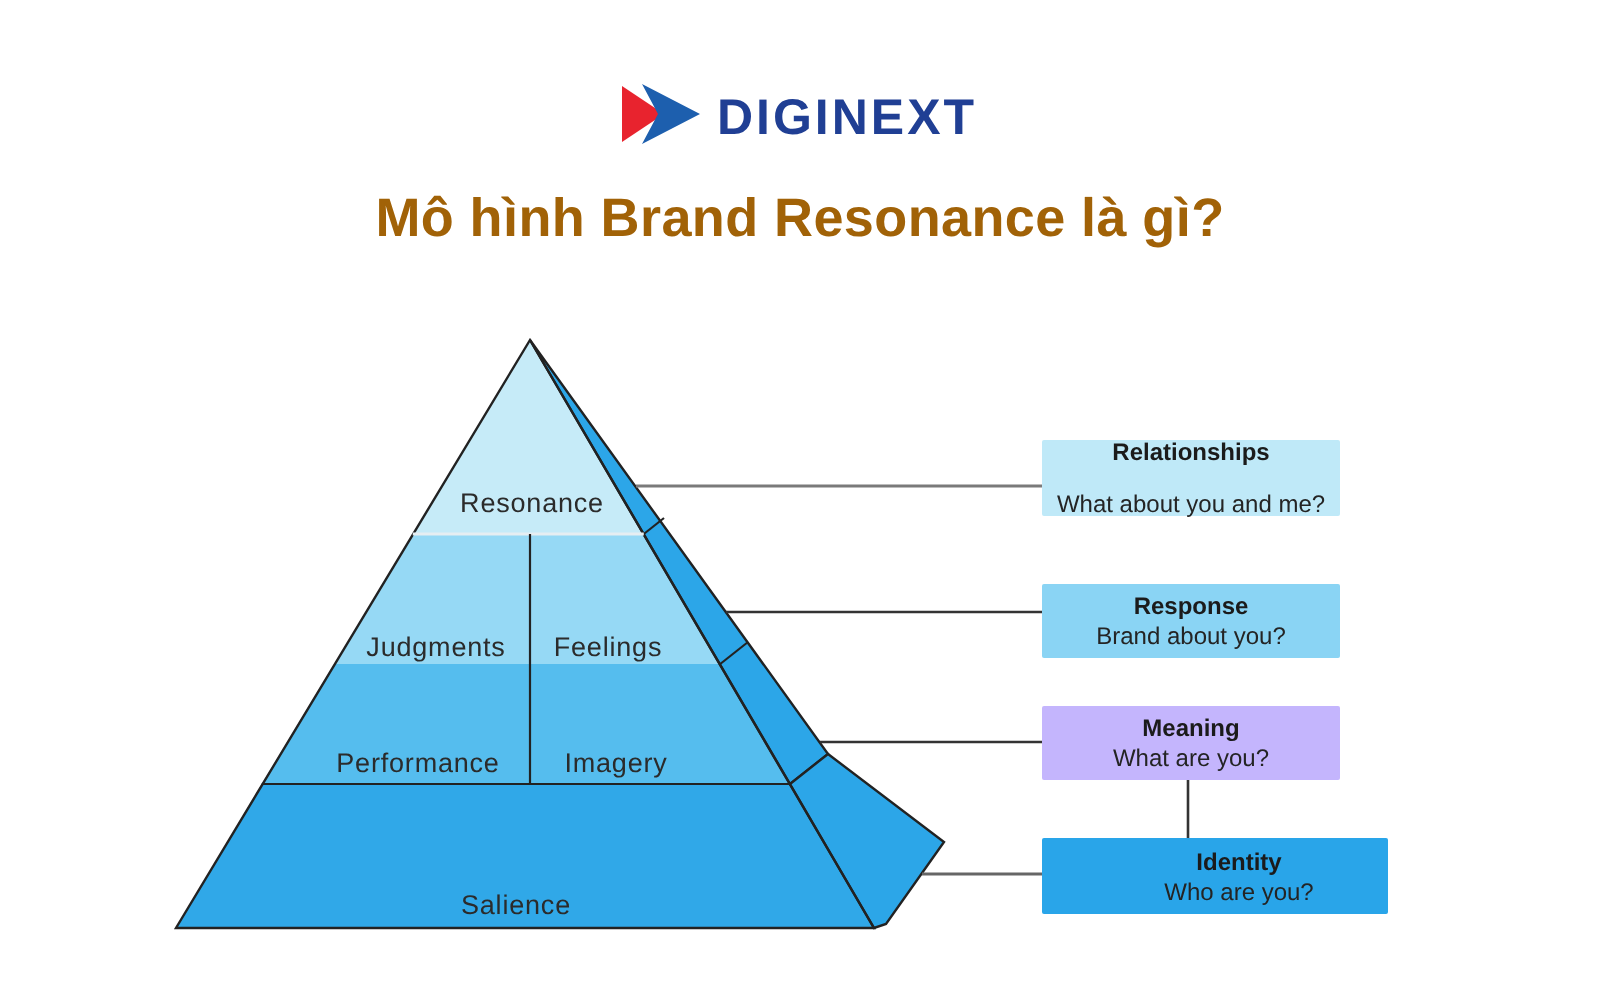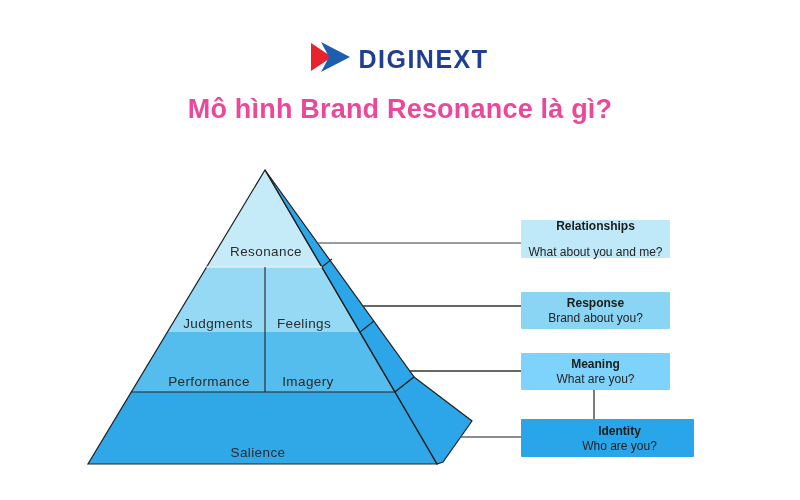--- a/index.html
+++ b/index.html
@@ -36,21 +36,21 @@
 <div class="stage">
 
   <div class="logo">
     <svg class="logo-icon" viewBox="0 0 40 32">
       <polygon points="0,2 0,30 21,16" fill="#e8232e"></polygon>
       <polygon points="10,1 39,16 10,31 18,16" fill="#1d5fae"></polygon>
     </svg>
     <span class="logo-text" style="color: rgb(32, 63, 148);">DIGINEXT</span>
   </div>
 
-  <h1 class="title" style="color: #ec4899;">Mô hình Brand Resonance là gì?</h1>
+  <h1 class="title" style="color: #a16207;">Mô hình Brand Resonance là gì?</h1>
 
   <svg class="diagram" viewBox="0 0 800 500">
 
     <polygon points="265,170 321.9,267 206.4,267" fill="#c6ebf8"></polygon>
     <polygon points="206.4,267 321.9,267 360.1,332 167.1,332" fill="#96d9f5"></polygon>
     <polygon points="167.1,332 360.1,332 395.3,392 130.9,392" fill="#55bdee"></polygon>
     <polygon points="130.9,392 395.3,392 437,464 88,464" fill="#30a8e8"></polygon>
 
     <polygon points="265,170 414,377 395,392" stroke-width="1.2" fill="#2ca6e8" stroke="#222222"></polygon>
     <polygon points="414,377 472,421 443,462 437,464 395,392" stroke-width="1.2" fill="#2ca6e8" stroke="#222222"></polygon>
@@ -77,21 +77,21 @@
   </svg>
 
   <div class="info-box" style="top: 220px; height: 38px; background: rgb(191, 233, 248); gap: 12px;">
     <div class="bt">Relationships</div>
     <div class="bs">What about you and me?</div>
   </div>
   <div class="info-box" style="top: 292px; height: 37px; background: rgb(138, 212, 244);">
     <div class="bt">Response</div>
     <div class="bs">Brand about you?</div>
   </div>
-  <div class="info-box" style="top: 353px; height: 37px; background: #7dd3fc;">
+  <div class="info-box" style="top: 353px; height: 37px; background: #c4b5fd;">
     <div class="bt">Meaning</div>
     <div class="bs">What are you?</div>
   </div>
   <div class="info-box" style="top: 419px; height: 38px; background: rgb(41, 165, 233); padding-left: 24px;">
     <div class="bt">Identity</div>
     <div class="bs">Who are you?</div>
   </div>
 
 </div>
 

